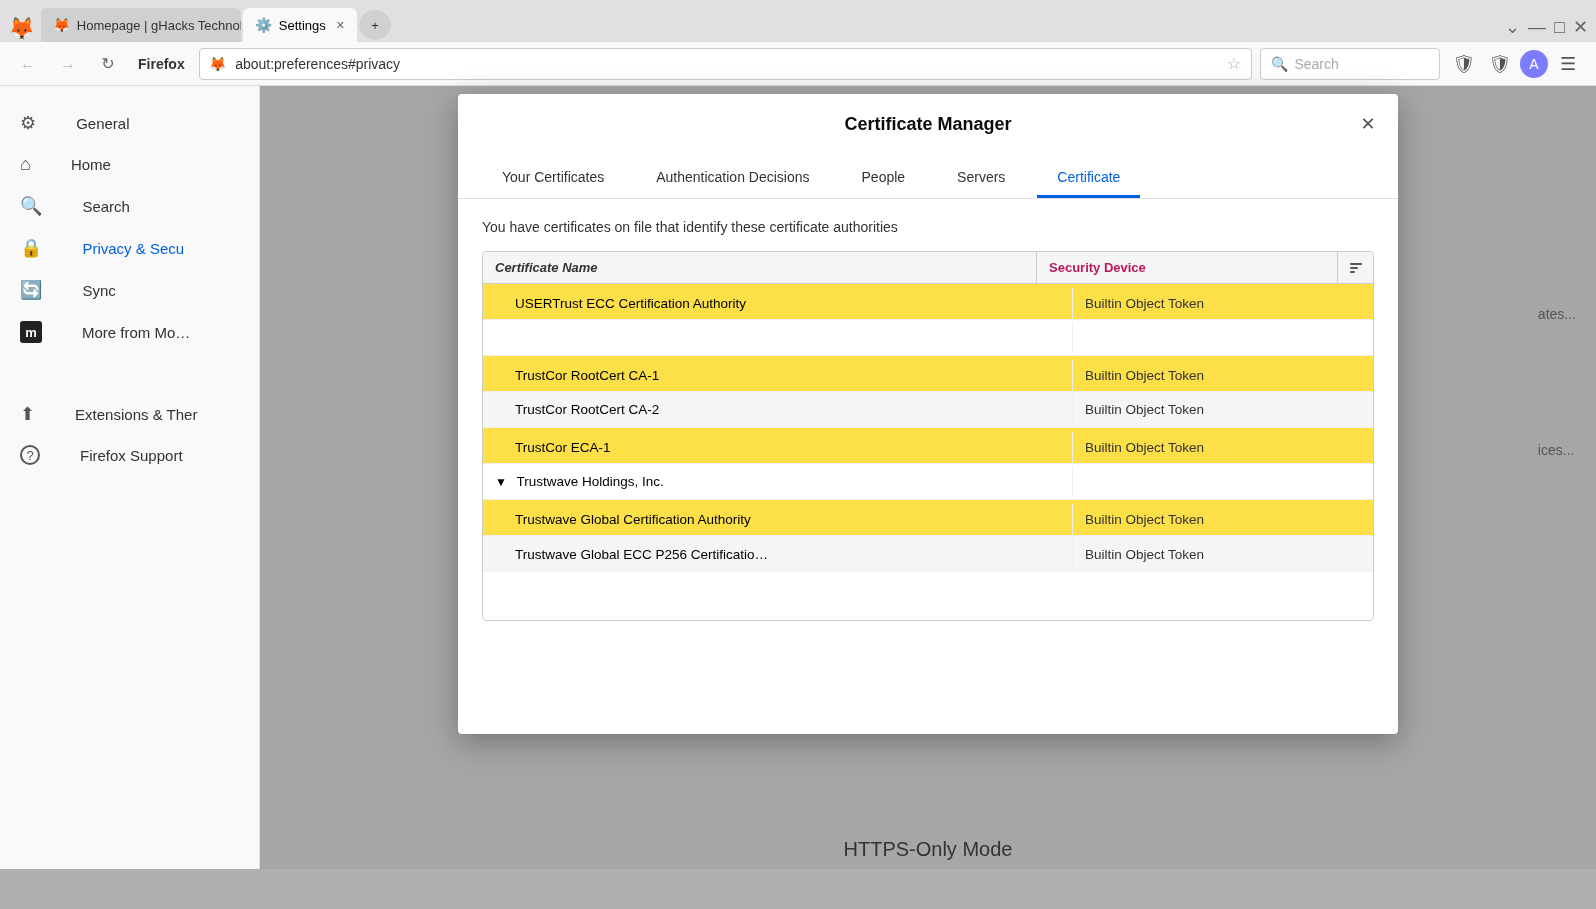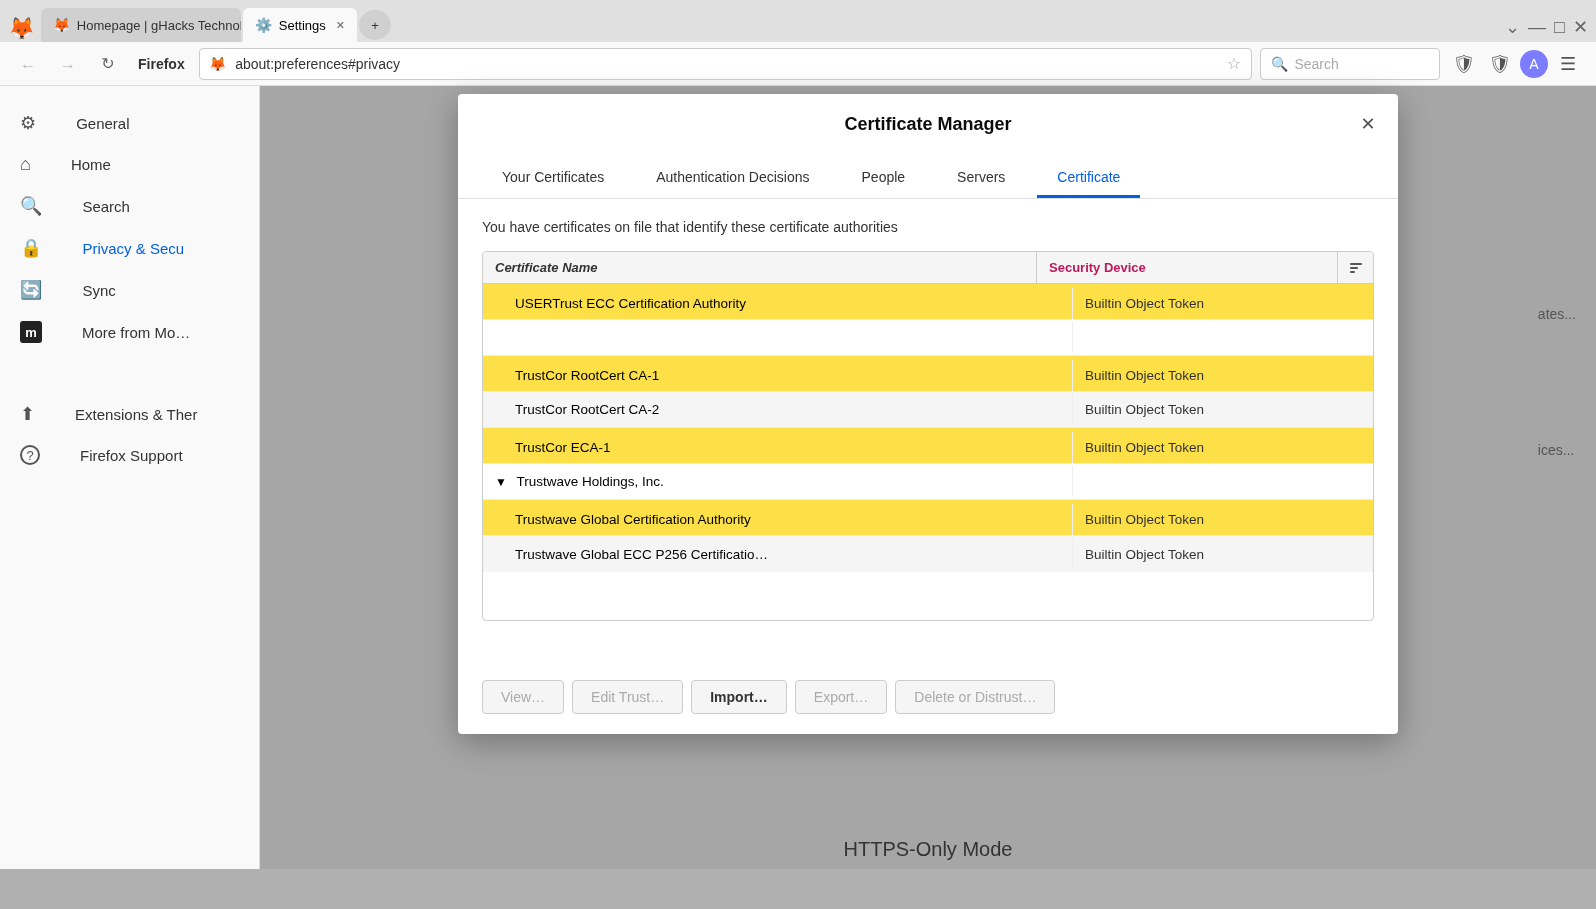--- a/index.html
+++ b/index.html
@@ -572,27 +572,20 @@
 
               <div class="cert-row child-alt">
                 <div class="cert-row-name indent">Trustwave Global ECC P256 Certificatio…</div>
                 <div class="cert-row-device">Builtin Object Token</div>
               </div>
 
             </div>
           </div>
         </div>
 
-        <div class="dialog-footer">
-          <button class="btn disabled">View…</button>
-          <button class="btn disabled">Edit Trust…</button>
-          <button class="btn primary">Import…</button>
-          <button class="btn disabled">Export…</button>
-          <button class="btn disabled">Delete or Distrust…</button>
-        </div>
 
       </div>
 
     </div>
 
     <div style="position:absolute;right:20px;top:220px;display:flex;flex-direction:column;gap:120px;">
       <span style="font-size:14px;color:#555;">ates...</span>
       <span style="font-size:14px;color:#555;">ices...</span>
     </div>
 

